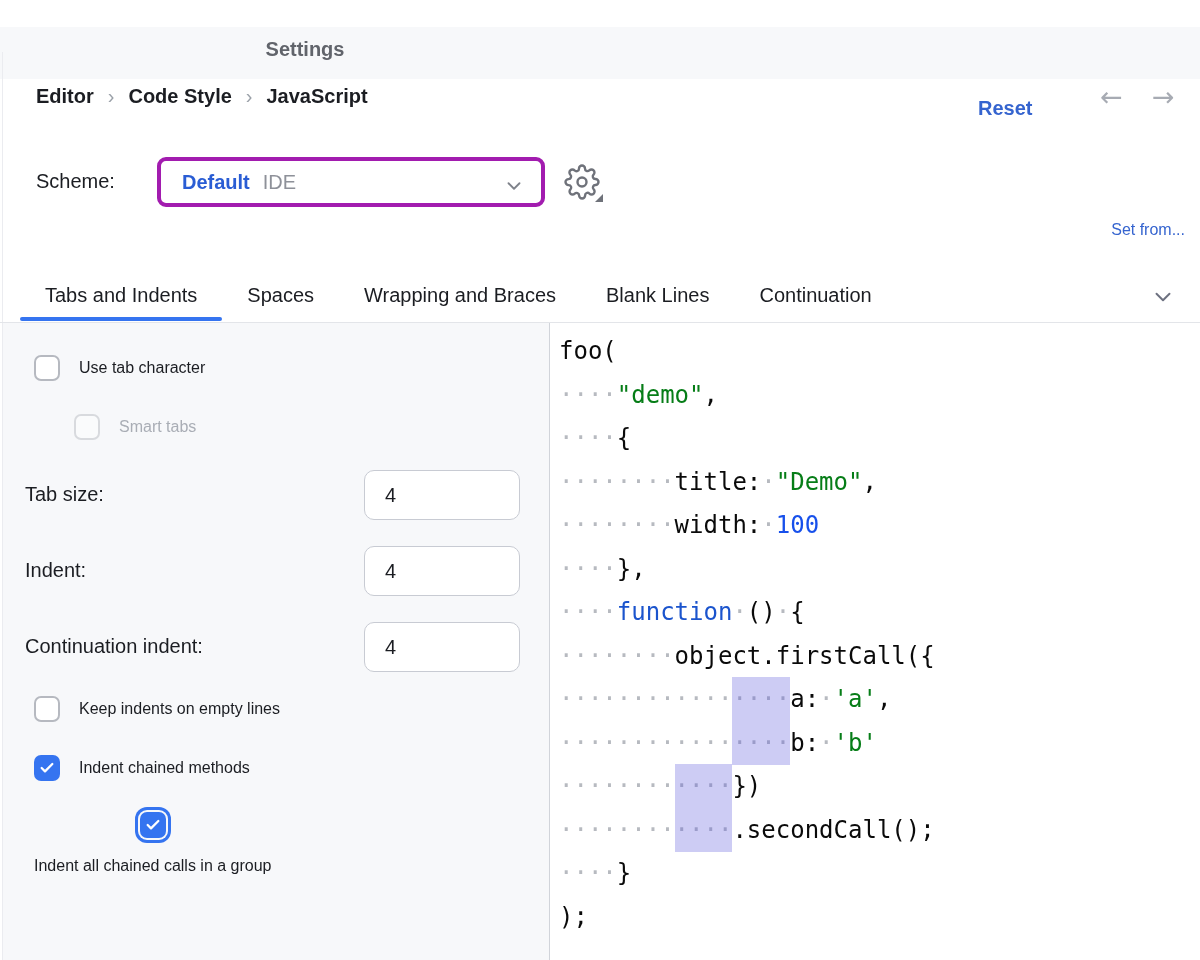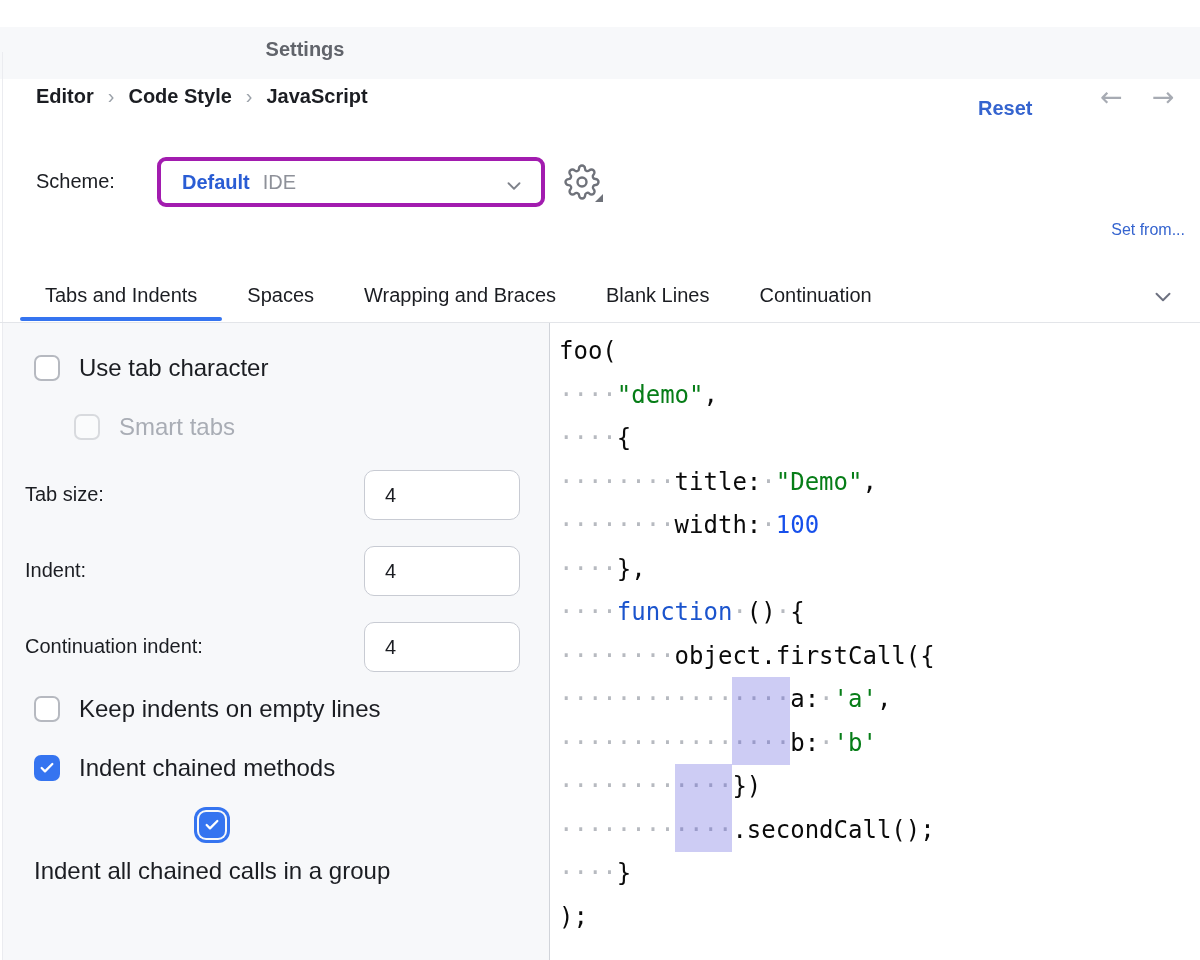--- a/index.html
+++ b/index.html
@@ -47,21 +47,21 @@
   .right-panel { left:550px; top:323px; right:0; bottom:0; background:#fff; overflow:hidden; }
 
   
   .cb-row { position:absolute; display:flex; align-items:center; gap:19px; height:26px; cursor:pointer; }
   .cb { width:26px; height:26px; border-radius:7px; flex:0 0 auto; position:relative; }
   .cb.unchecked { background:#fff; border:2px solid #b6b9c0; }
   .cb.disabled  { background:#fafbfc; border:2px solid #d8dade; }
   .cb.checked   { background:var(--accent); border:none; }
   .cb.checked svg { position:absolute; left:4px; top:5px; }
   .cb.focused { box-shadow:0 0 0 2px var(--panel-bg), 0 0 0 5px var(--accent); }
-  .cb-label { font-size:24px; color:var(--text); white-space:nowrap;text-align:right; }
+  .cb-label { font-size:16px; color:var(--text); white-space:nowrap;text-align:right; }
   .cb-label.disabled { color:var(--muted); }
 
   .field-label { position:absolute; font-size:20px; color:var(--text); }
   .num-input { position:absolute; width:156px; height:50px; background:#fff; border:1px solid #c8cbd3; border-radius:10px; font-family:"Liberation Sans", sans-serif; font-size:20px; color:var(--text); padding-left:20px; outline:none; }
 
   
   .code { margin:7px 0 0 9px; font-family:"DejaVu Sans Mono", monospace; font-size:24px; line-height:43.5px; white-space:pre; }
   .code .p { color:var(--code-plain); }
   .code .s { color:var(--code-string); }
   .code .n { color:var(--code-number); }

